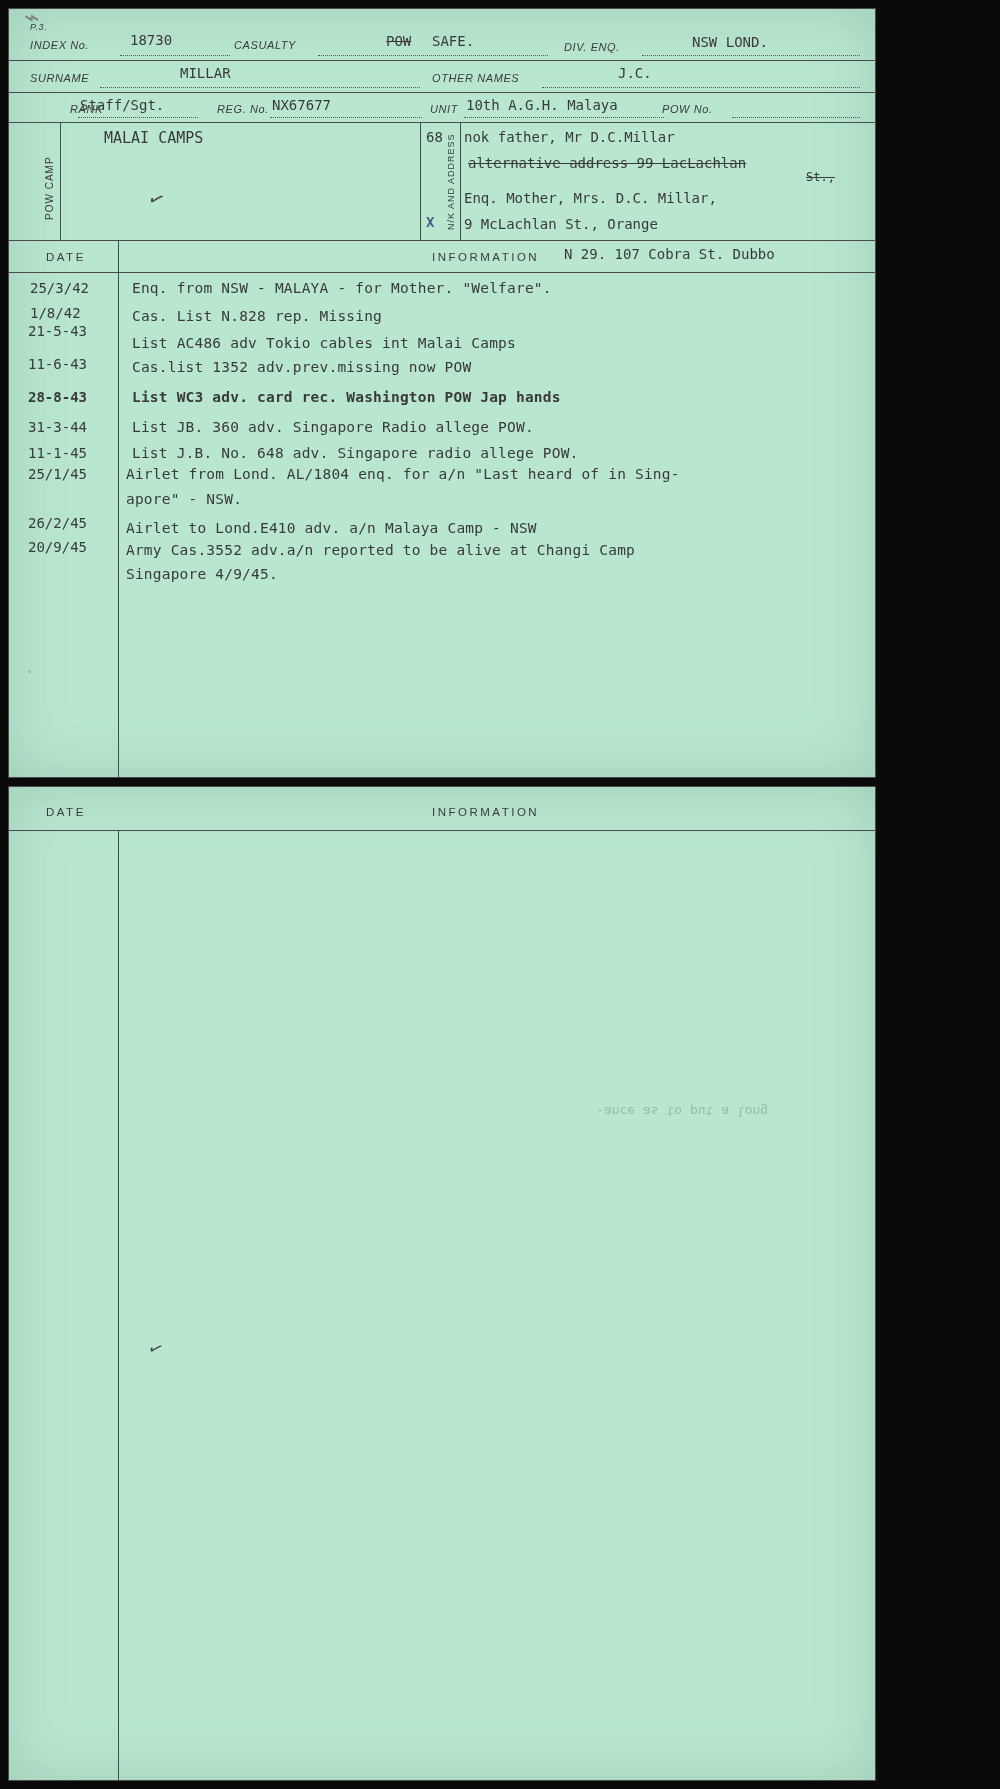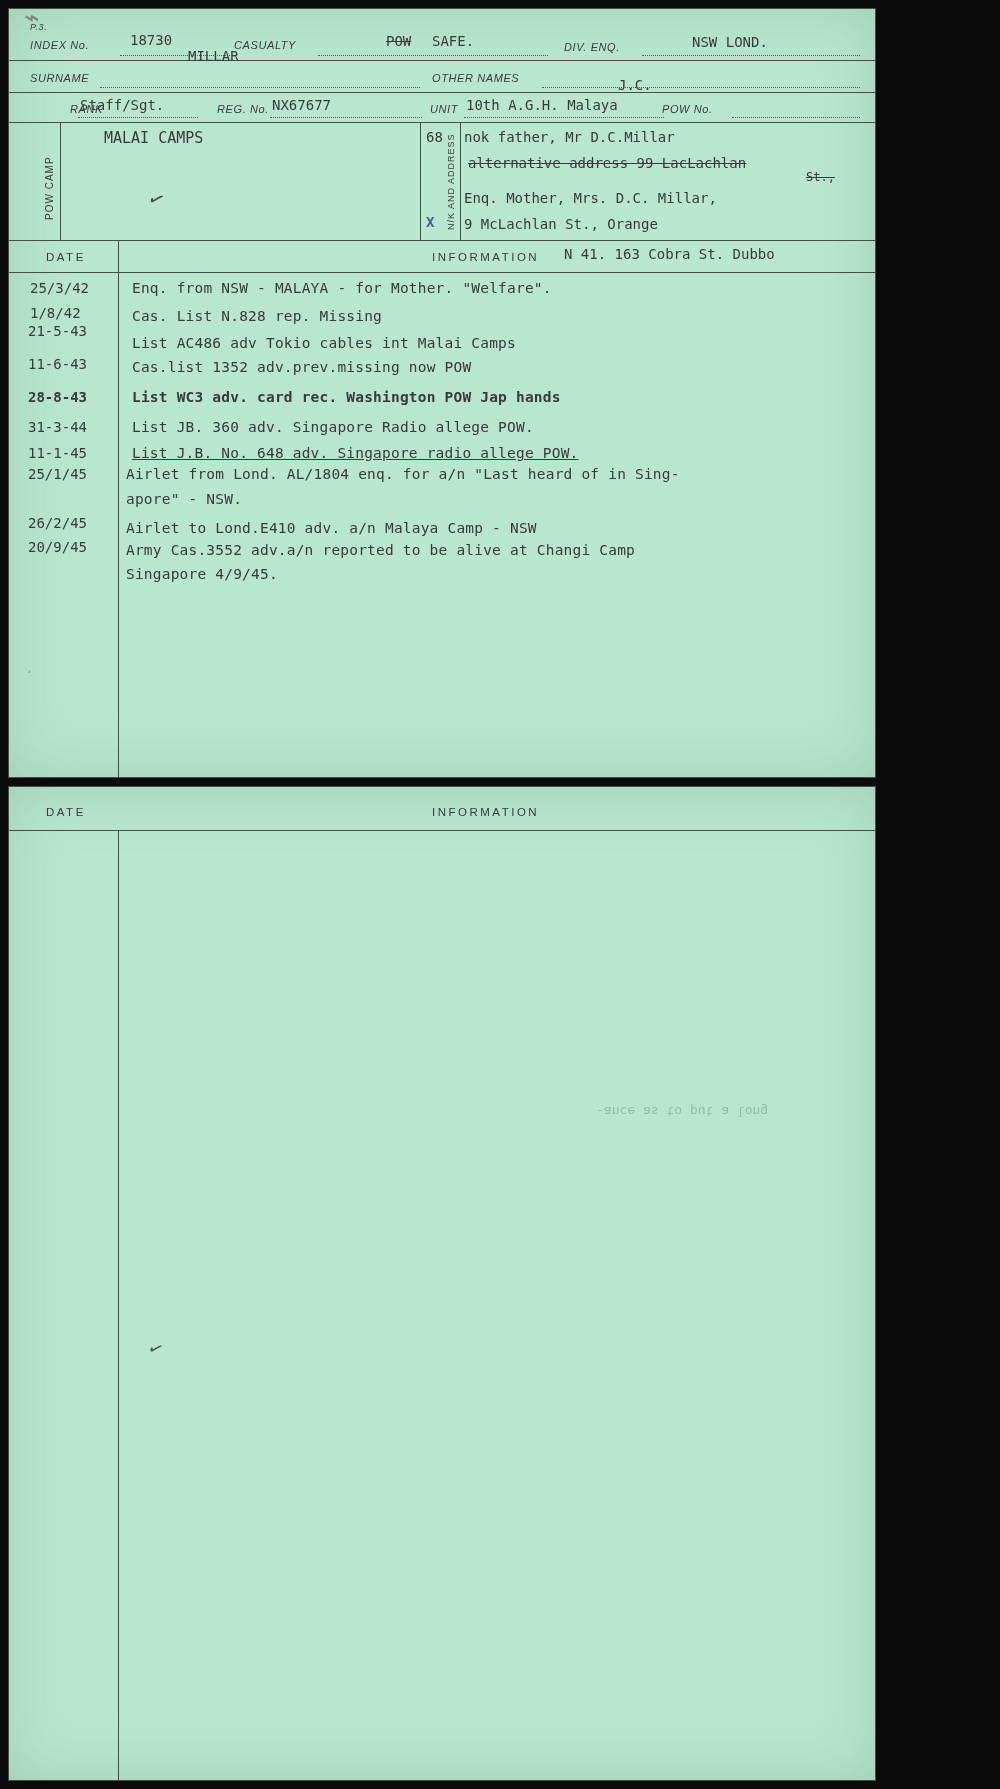--- a/index.html
+++ b/index.html
@@ -136,25 +136,25 @@
   <div class="dots" style="left:310px;top:46px;width:230px;"></div>
   <div class="hand" style="left:378px;top:25px;"><span class="strike">POW</span></div>
   <div class="hand" style="left:424px;top:25px;">SAFE.</div>
 
   <div class="lbl" style="left:556px;top:33px;">DIV. ENQ.</div>
   <div class="dots" style="left:634px;top:46px;width:218px;"></div>
   <div class="hand" style="left:684px;top:26px;">NSW  LOND.</div>
 
   <div class="lbl" style="left:22px;top:64px;">SURNAME</div>
   <div class="dots" style="left:92px;top:78px;width:320px;"></div>
-  <div class="hand" style="left:172px;top:40px;margin-left:8px;">MILLAR</div>
+  <div class="hand" style="left:172px;top:57px;">MILLAR</div>
 
   <div class="lbl" style="left:424px;top:64px;">OTHER NAMES</div>
   <div class="dots" style="left:534px;top:78px;width:318px;"></div>
-  <div class="hand" style="left:610px;top:57px;margin-top:12px;">J.C.</div>
+  <div class="hand" style="left:610px;top:57px;">J.C.</div>
 
   <div class="lbl" style="left:22px;top:95px;padding-left:40px;">RANK</div>
   <div class="dots" style="left:70px;top:108px;width:120px;"></div>
   <div class="hand" style="left:72px;top:89px;">Staff/Sgt.</div>
 
   <div class="lbl" style="left:198px;top:95px;padding-left:11px;">REG. No.</div>
   <div class="dots" style="left:262px;top:108px;width:152px;"></div>
   <div class="hand" style="left:264px;top:89px;">NX67677</div>
 
   <div class="lbl" style="left:422px;top:95px;">UNIT</div>
@@ -173,42 +173,42 @@
   <div class="hand" style="left:418px;top:121px;">68</div>
   <div class="hand" style="left:456px;top:121px;">nok father, Mr D.C.Millar</div>
   <div class="hand" style="left:460px;top:147px;"><span class="strike">alternative address 99 LacLachlan</span></div>
   <div class="hand" style="left:798px;top:162px;font-size:12px;"><span class="strike">St.,</span></div>
   <div class="hand" style="left:456px;top:182px;">Enq. Mother, Mrs. D.C. Millar,</div>
   <div class="hand" style="left:456px;top:208px;">9 McLachlan St., Orange</div>
   <div class="hand" style="left:418px;top:206px;color:#4a5a8a;font-weight:bold;">X</div>
 
   <div class="hdr" style="left:38px;top:243px;">DATE</div>
   <div class="hdr" style="left:424px;top:243px;">INFORMATION</div>
-  <div class="hand" style="left:556px;top:238px;">N 41.   163 Cobra St. Dubbo</div>
+  <div class="hand" style="left:556px;top:238px;">N 29.   107 Cobra St. Dubbo</div>
 
   <div class="date-cell" style="left:22px;top:272px;">25/3/42</div>
   <div class="info-cell" style="left:124px;top:272px;">Enq. from NSW - MALAYA - for Mother. "Welfare".</div>
 
   <div class="date-cell" style="left:22px;top:297px;">1/8/42</div>
   <div class="info-cell" style="left:124px;top:300px;">Cas. List N.828 rep. Missing</div>
 
   <div class="date-cell" style="left:20px;top:315px;">21-5-43</div>
   <div class="info-cell" style="left:124px;top:327px;">List AC486 adv Tokio cables int Malai Camps</div>
 
   <div class="date-cell" style="left:20px;top:348px;">11-6-43</div>
   <div class="info-cell" style="left:124px;top:351px;">Cas.list 1352 adv.prev.missing now POW</div>
 
   <div class="date-cell bold" style="left:20px;top:381px;">28-8-43</div>
   <div class="info-cell b" style="left:124px;top:381px;">List WC3 adv. card rec. Washington POW Jap hands</div>
 
   <div class="date-cell" style="left:20px;top:411px;">31-3-44</div>
   <div class="info-cell" style="left:124px;top:411px;">List JB. 360 adv. Singapore Radio allege POW.</div>
 
   <div class="date-cell" style="left:20px;top:437px;">11-1-45</div>
-  <div class="info-cell" style="left:124px;top:437px;text-decoration:underline;">List J.B. No. 648 adv. Singapore radio allege POW.</div>
+  <div class="info-cell" style="left:124px;top:437px;">List J.B. No. 648 adv. Singapore radio allege POW.</div>
 
   <div class="date-cell" style="left:20px;top:458px;">25/1/45</div>
   <div class="info-cell" style="left:118px;top:458px;">Airlet from Lond. AL/1804 enq. for a/n "Last heard of in Sing-</div>
 
   <div class="info-cell" style="left:118px;top:483px;">apore" - NSW.</div>
 
   <div class="date-cell" style="left:20px;top:507px;text-align:right;">26/2/45</div>
   <div class="info-cell" style="left:118px;top:512px;">Airlet to Lond.E410 adv. a/n Malaya Camp - NSW</div>
 
   <div class="date-cell" style="left:20px;top:531px;">20/9/45</div>

